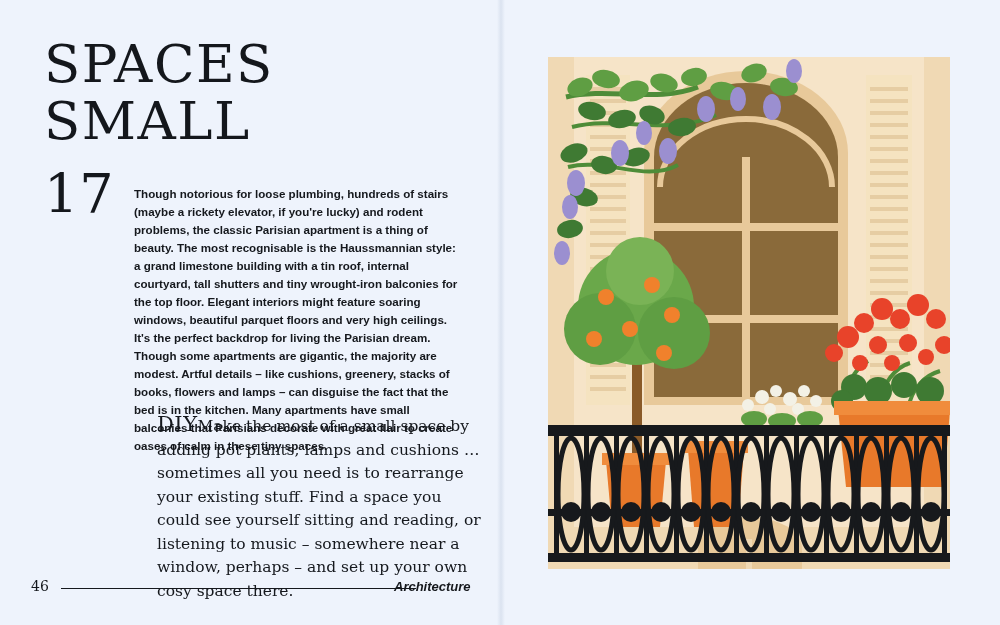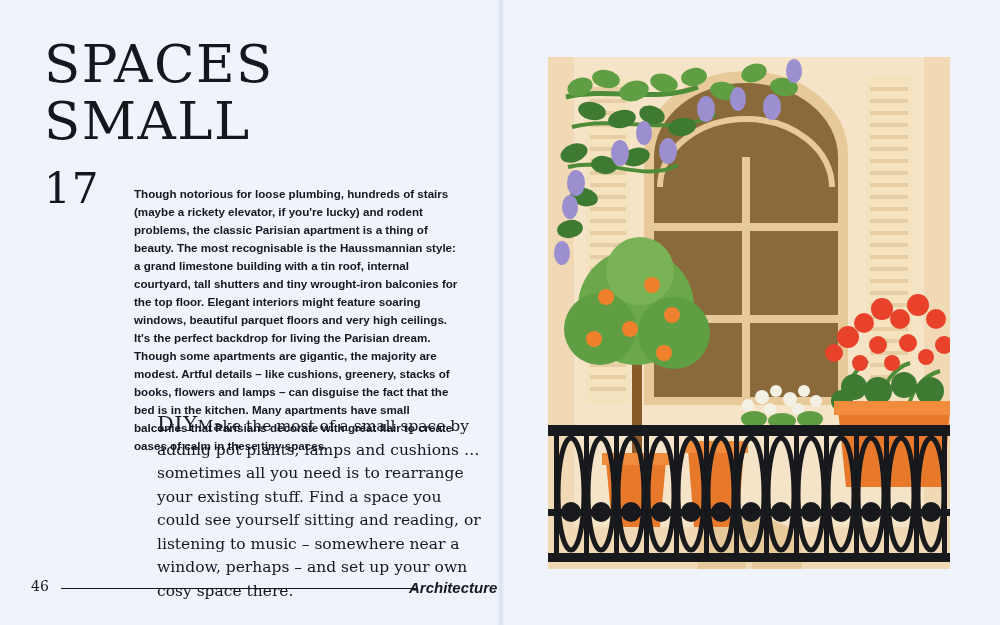--- a/index.html
+++ b/index.html
@@ -40,21 +40,21 @@
     line-height: 1.07;
     letter-spacing: 1.5px;
     color: #14171c;
   }
 
   .chapter-number {
     position: absolute;
     left: 44px;
     top: 168px;
     font-family: "DejaVu Serif", "Liberation Serif", serif;
-    font-size: 42px;
+    font-size: 54px;
     line-height: 1;
     color: #14171c;
     letter-spacing: 1px;
   }
 
   .body-text {
     position: absolute;
     left: 134px;
     top: 185px;
     width: 325px;
@@ -99,26 +99,26 @@
   .footer-rule {
     position: absolute;
     left: 30px;
     top: 10px;
     width: 355px;
     height: 1px;
     background: #15181d;
   }
   .footer-label {
     position: absolute;
-    left: 378px;
+    left: 363px;
     top: 1px;
     font-family: "Liberation Sans", sans-serif;
     font-style: italic;
     font-weight: bold;
-    font-size: 15px;
+    font-size: 13px;
     color: #15181d;
   }
 
   
   .illustration {
     position: absolute;
     left: 548px;
     top: 57px;
     width: 402px;
     height: 512px;

